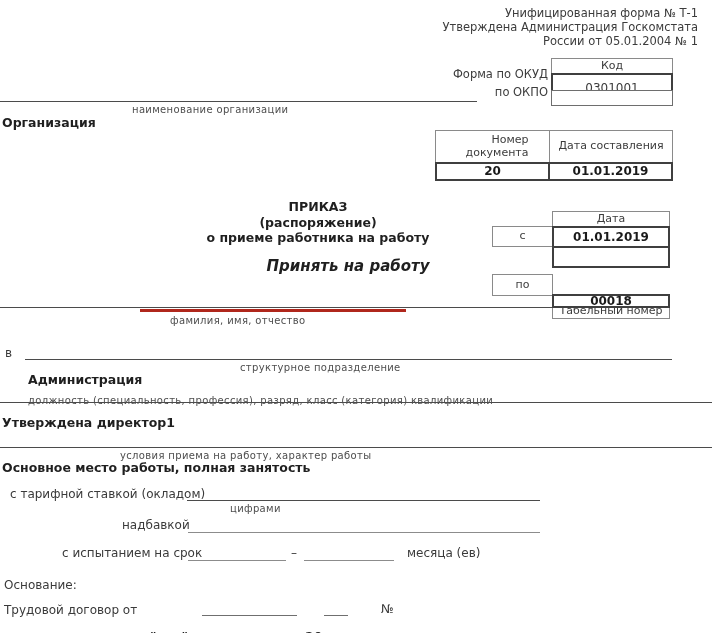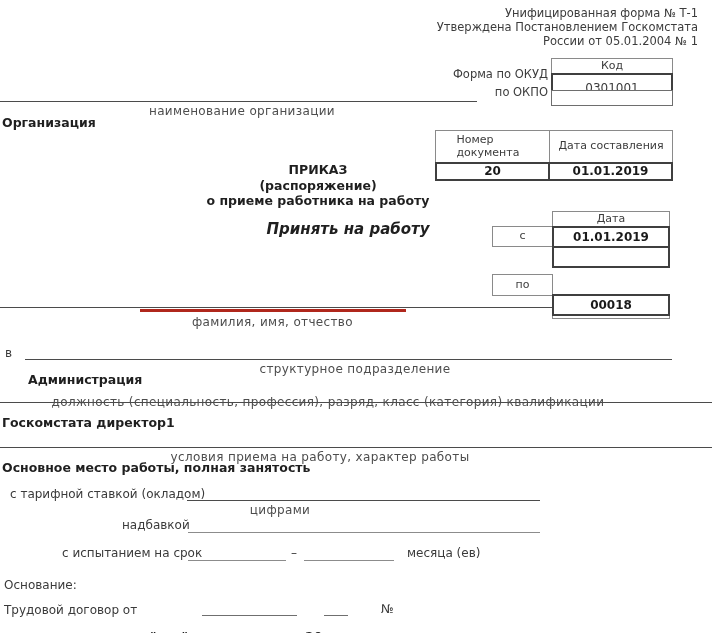--- a/index.html
+++ b/index.html
@@ -4,43 +4,43 @@
 <style>
   html,body{margin:0;padding:0;background:#fff;}
   #page{
     position:relative;width:714px;height:633px;background:#ffffff;
     font-family:"DejaVu Sans","Liberation Sans",sans-serif;
     color:#3a3a3a;font-size:12px;overflow:hidden;
   }
   .abs{position:absolute;}
   .b{font-weight:bold;color:#1f1f1f;margin-top:28px;}
   .meta{font-size:11.5px;line-height:14px;text-align:right;color:#3c3c3c;}
-  .cap{font-size:12px;letter-spacing:.35px;color:#4d4d4d;text-align:center;}
+  .cap{font-size:10px;letter-spacing:.35px;color:#4d4d4d;}
   .cell{
     position:absolute;box-sizing:border-box;border:1px solid #8a8a8a;
     display:flex;align-items:center;justify-content:center;
-    font-size:11px;text-align:left;line-height:12.5px;background:#fff;color:#3c3c3c;
+    font-size:11px;text-align:right;line-height:12.5px;background:#fff;color:#3c3c3c;
   }
   .cell.thick{border:2px solid #3f3f3f;}
   .cell .val{font-weight:bold;font-size:12px;color:#1a1a1a;}
   .rule{position:absolute;height:0;border-top:1px solid #4b4b4b;}
   .fill{position:absolute;height:0;border-top:1px solid #8c8c8c;}
   .rlabel{position:absolute;text-align:right;font-size:11.5px;color:#3c3c3c;}
   .title{position:absolute;text-align:center;font-weight:bold;color:#1f1f1f;
-         font-size:12.5px;line-height:15.5px;}
+         font-size:12.5px;line-height:15.5px;margin-top:37px;}
   .redline{position:absolute;height:3px;}
 </style>
 </head>
 <body>
 
 <div id="page">
 
   <div class="abs meta" style="top:6px;right:16px;">
     <div>Унифицированная форма № Т-1</div>
-    <div>Утверждена Постановлением Госкомстата</div>
+    <div>Утверждена Администрация Госкомстата</div>
     <div>России от 05.01.2004 № 1</div>
   </div>
 
   <div class="cell" style="left:551px;top:58px;width:122px;height:16px;">
     <span>Код</span>
   </div>
   <div class="cell thick" style="left:551px;top:73px;width:122px;height:30px;">
     <span style="font-size:12px;">0301001</span>
   </div>
   <div class="cell" style="left:551px;top:90px;width:122px;height:16px;border-color:#6e6e6e;">
@@ -85,34 +85,34 @@
   <div class="cell thick" style="left:552px;top:226px;width:118px;height:21px;border-bottom-width:1px;">
     <span class="val">01.01.2019</span>
   </div>
   <div class="cell thick" style="left:552px;top:246px;width:118px;height:22px;">
     <span class="val"></span>
   </div>
 
   <div class="cell" style="left:552px;top:280px;width:118px;height:15px;margin-top:24px;">
     <span>Табельный номер</span>
   </div>
-  <div class="cell thick" style="left:552px;top:294px;width:118px;height:22px;">
+  <div class="cell thick" style="left:552px;top:294px;width:118px;height:14px;">
     <span class="val">00018</span>
   </div>
 
   <div class="rule" style="left:0;top:307px;width:552px;"></div>
   <div class="redline" style="left: 140px; top: 309px; width: 266px; background: rgb(176, 39, 28);"></div>
   <div class="abs cap" style="left:170px;top:315px;width:205px;">фамилия, имя, отчество</div>
 
   <div class="abs" style="left:5px;top:346px;">в</div>
   <div class="abs b" style="left:28px;top:344px;font-size:12.5px;">Администрация</div>
   <div class="rule" style="left:25px;top:359px;width:647px;"></div>
   <div class="abs cap" style="left:240px;top:362px;width:230px;">структурное подразделение</div>
 
-  <div class="abs b" style="left:2px;top:387px;font-size:12.5px;">Госкомстата директор1</div>
+  <div class="abs b" style="left:2px;top:387px;font-size:12.5px;">Утверждена директор1</div>
   <div class="rule" style="left:0;top:402px;width:712px;"></div>
   <div class="abs cap" style="left:28px;top:395px;width:600px;">должность (специальность, профессия), разряд, класс (категория) квалификации</div>
 
   <div class="abs b" style="left:2px;top:432px;font-size:12.5px;">Основное место работы, полная занятость</div>
   <div class="rule" style="left:0;top:447px;width:712px;"></div>
   <div class="abs cap" style="left:120px;top:450px;width:400px;">условия приема на работу, характер работы</div>
 
   <div class="abs" style="left:10px;top:487px;">с тарифной ставкой (окладом)</div>
   <div class="rule" style="left:187px;top:500px;width:353px;"></div>
   <div class="abs cap" style="left:230px;top:503px;width:100px;">цифрами</div>

